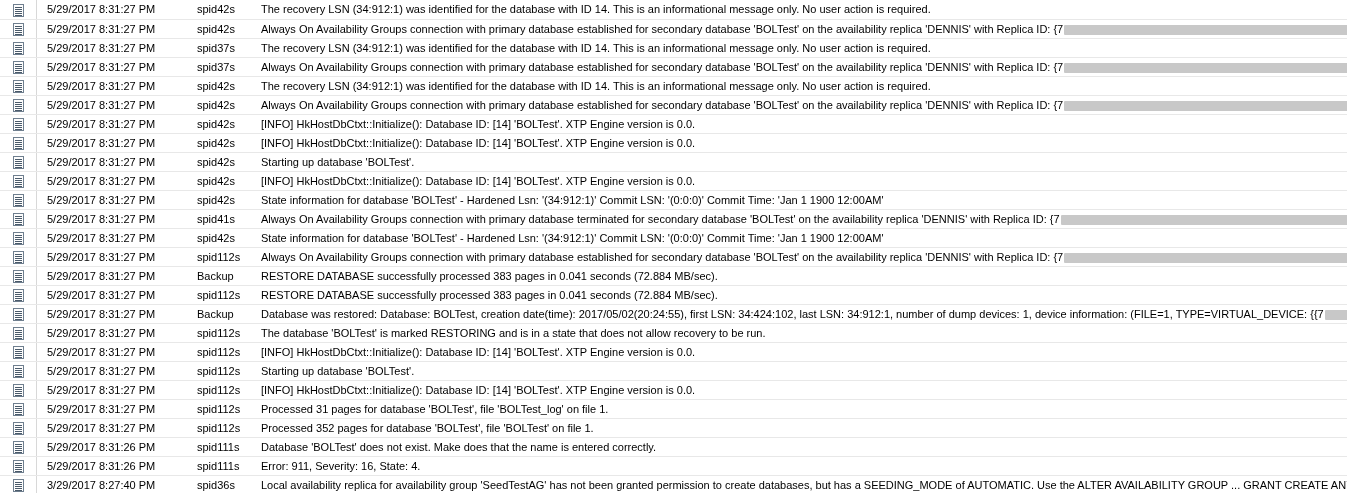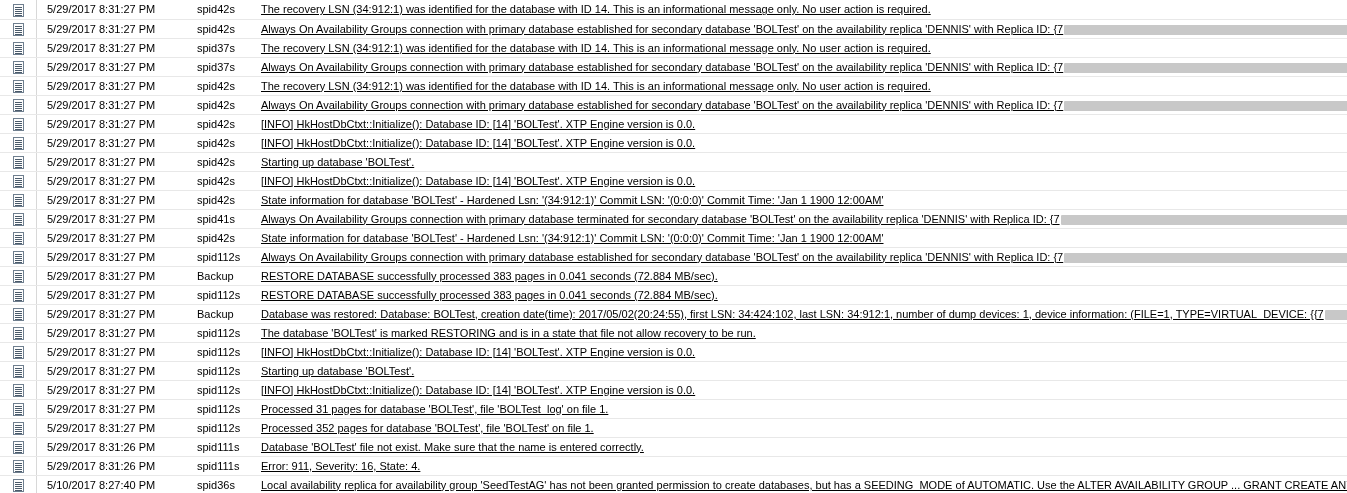--- a/index.html
+++ b/index.html
@@ -46,21 +46,20 @@
   .col-date {
     width: 150px;
     padding-left: 10px !important;
   }
   .col-source {
     width: 60px;
     margin-top: 24px;
   }
   .col-message {
     padding-left: 4px !important;
-    text-decoration: underline;
   }
   
   .doc-icon {
     display: inline-block;
     width: 11px;
     height: 13px;
     position: relative;
     background: #fdfdfd;
     border: 1px solid #6f7f8f;
     vertical-align: middle;
@@ -194,21 +193,21 @@
         <tr class="log-row">
           <td class="col-icon"><span class="doc-icon"></span></td>
           <td class="col-date">5/29/2017 8:31:27 PM</td>
           <td class="col-source">Backup</td>
           <td class="col-message"><span class="msg-text">Database was restored: Database: BOLTest, creation date(time): 2017/05/02(20:24:55), first LSN: 34:424:102, last LSN: 34:912:1, number of dump devices: 1, device information: (FILE=1, TYPE=VIRTUAL_DEVICE: {{7</span><span class="redact" style="width: 380px;"></span><span class="msg-text"></span></td>
         </tr>
         <tr class="log-row">
           <td class="col-icon"><span class="doc-icon"></span></td>
           <td class="col-date">5/29/2017 8:31:27 PM</td>
           <td class="col-source">spid112s</td>
-          <td class="col-message"><span class="msg-text">The database 'BOLTest' is marked RESTORING and is in a state that file not allow recovery to be run.</span></td>
+          <td class="col-message"><span class="msg-text">The database 'BOLTest' is marked RESTORING and is in a state that does not allow recovery to be run.</span></td>
         </tr>
         <tr class="log-row">
           <td class="col-icon"><span class="doc-icon"></span></td>
           <td class="col-date">5/29/2017 8:31:27 PM</td>
           <td class="col-source">spid112s</td>
           <td class="col-message"><span class="msg-text">[INFO] HkHostDbCtxt::Initialize(): Database ID: [14] 'BOLTest'. XTP Engine version is 0.0.</span></td>
         </tr>
         <tr class="log-row">
           <td class="col-icon"><span class="doc-icon"></span></td>
           <td class="col-date">5/29/2017 8:31:27 PM</td>
@@ -230,29 +229,29 @@
         <tr class="log-row">
           <td class="col-icon"><span class="doc-icon"></span></td>
           <td class="col-date">5/29/2017 8:31:27 PM</td>
           <td class="col-source">spid112s</td>
           <td class="col-message"><span class="msg-text">Processed 352 pages for database 'BOLTest', file 'BOLTest' on file 1.</span></td>
         </tr>
         <tr class="log-row">
           <td class="col-icon"><span class="doc-icon"></span></td>
           <td class="col-date">5/29/2017 8:31:26 PM</td>
           <td class="col-source">spid111s</td>
-          <td class="col-message"><span class="msg-text">Database 'BOLTest' file not exist. Make sure that the name is entered correctly.</span></td>
+          <td class="col-message"><span class="msg-text">Database 'BOLTest' does not exist. Make does that the name is entered correctly.</span></td>
         </tr>
         <tr class="log-row">
           <td class="col-icon"><span class="doc-icon"></span></td>
           <td class="col-date">5/29/2017 8:31:26 PM</td>
           <td class="col-source">spid111s</td>
           <td class="col-message"><span class="msg-text">Error: 911, Severity: 16, State: 4.</span></td>
         </tr>
         <tr class="log-row">
           <td class="col-icon"><span class="doc-icon"></span></td>
-          <td class="col-date">5/10/2017 8:27:40 PM</td>
+          <td class="col-date">3/29/2017 8:27:40 PM</td>
           <td class="col-source">spid36s</td>
           <td class="col-message"><span class="msg-text">Local availability replica for availability group 'SeedTestAG' has not been granted permission to create databases, but has a SEEDING_MODE of AUTOMATIC. Use the ALTER AVAILABILITY GROUP ... GRANT CREATE ANY DATABA</span></td>
         </tr>
       </tbody>
   </table>
 </div>
 
 </body></html>

